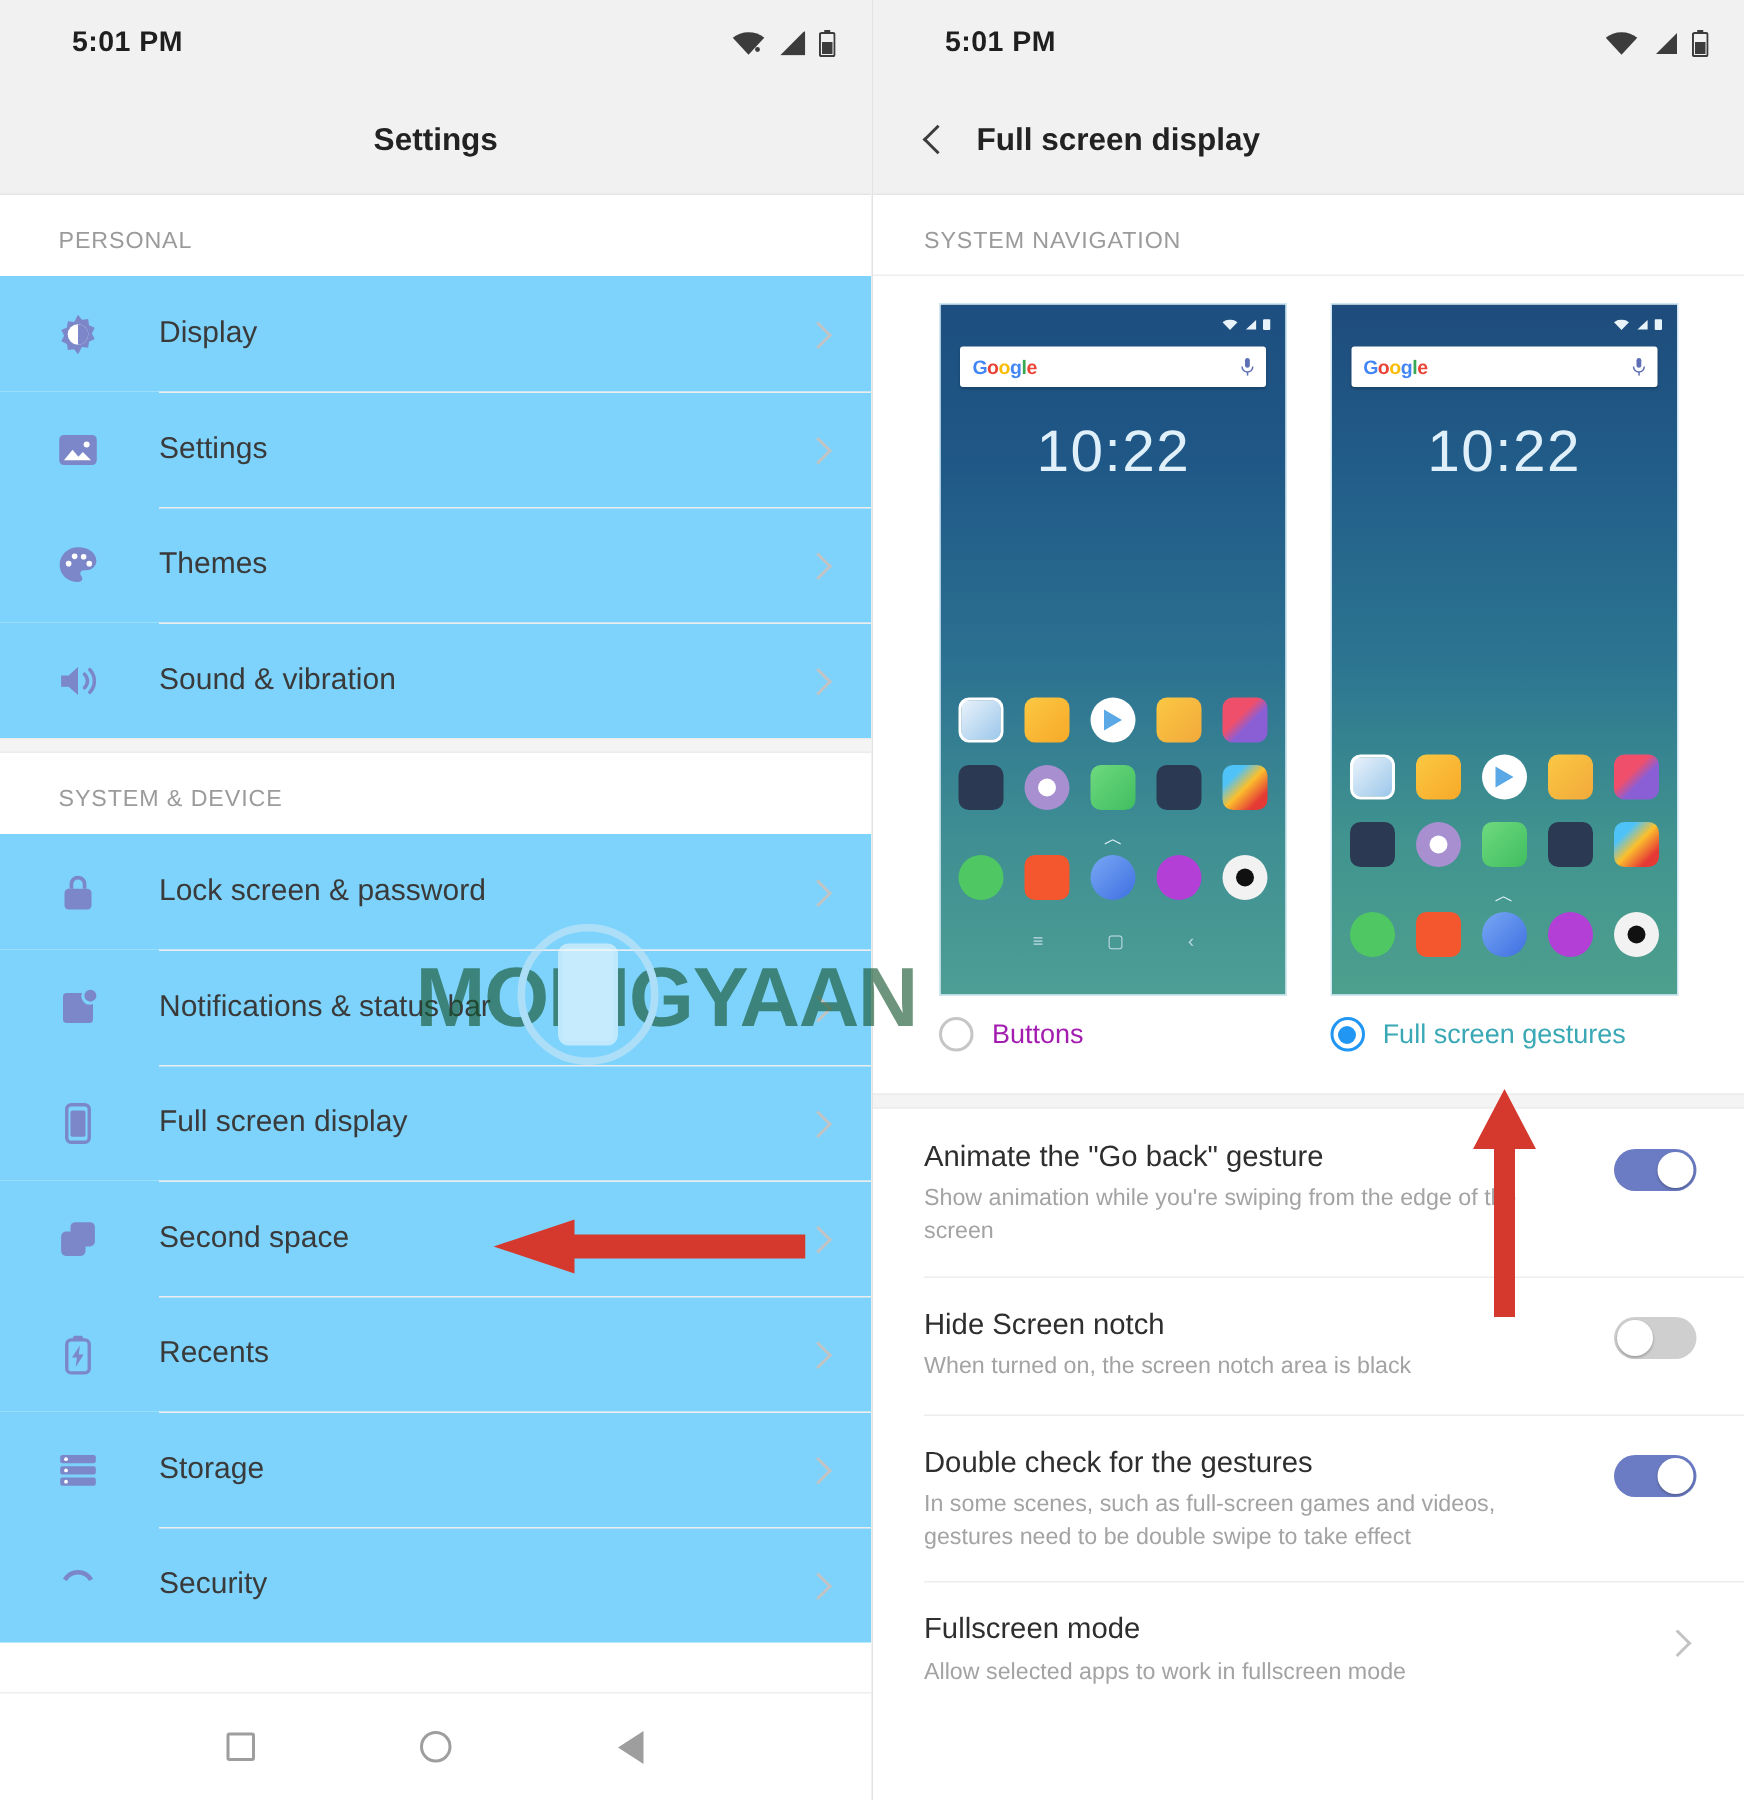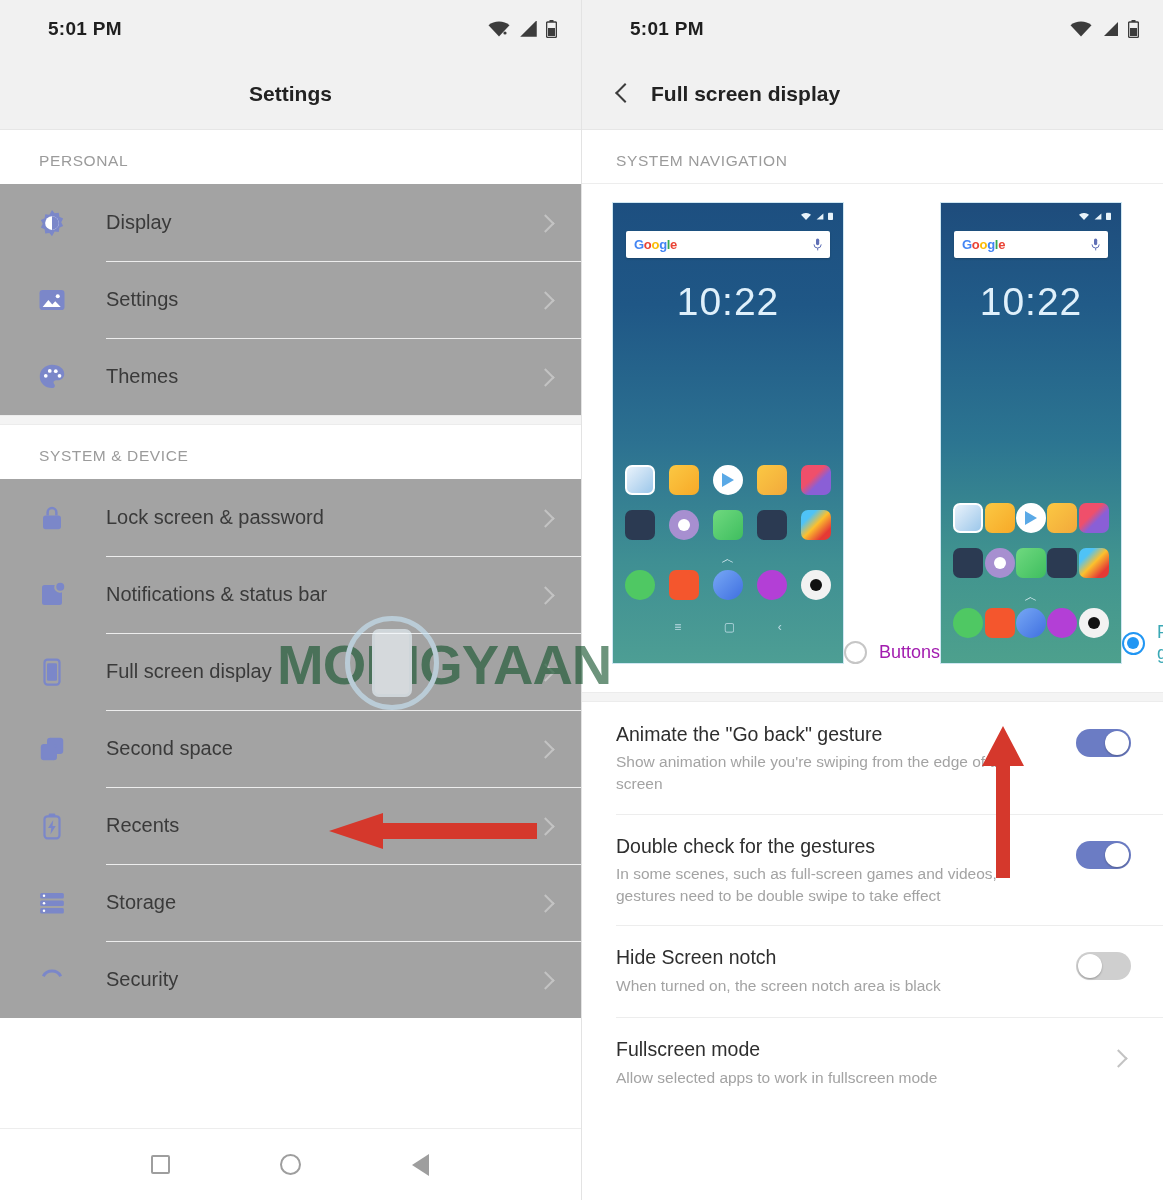--- a/index.html
+++ b/index.html
@@ -48,21 +48,21 @@
 
   
   .list-scroll { position: relative; height: 1070px; background: #fff; }
   .section-label {
     font-size: 15.5px; color: #9b9b9b; letter-spacing: .6px;
     padding: 22px 0 14px 39px; background: #fff;
   }
   .section-gap { height: 10px; background: #f4f4f4; border-top:1px solid #ececec; border-bottom:1px solid #ececec;}
   .row {
     display: flex; align-items: center; height: 77px;
-    padding-left: 37px; padding-right: 24px; background: #a3a3a3;
+    padding-left: 37px; padding-right: 24px; background: #7dd3fc;
     position: relative; cursor: pointer;
   }
   .row + .row::before {
     content: ""; position: absolute; left: 106px; right: 0; top: 0;
     height: 1px; background: #ededed;
   }
   .row-icon { width: 36px; flex: none; display: flex; align-items: center; justify-content: flex-start; }
   .row-icon svg { display: block; }
   .row-label { flex: 1; font-size: 20px; color: #3a3a3a; padding-left: 33px; }
   .row-chev { width: 22px; flex: none; position: relative; height: 22px; }
@@ -89,21 +89,21 @@
     border-right: 17px solid #9e9e9e;
   }
 
   
   .rp-body { background: #fff; height: 1070px; position: relative; }
   .rp-section-label {
     font-size: 15.5px; color: #9b9b9b; letter-spacing: .6px;
     padding: 22px 0 13px 34px; border-bottom: 1px solid #ededed;
   }
   .previews { display: flex; justify-content: space-around; padding: 18px 30px 0 30px; }
-  .preview-col { display: flex; flex-direction: row; align-items: flex-end; }
+  .preview-col { display: flex; flex-direction: column; align-items: flex-start; }
   .phone-prev {
     width: 232px; height: 462px; position: relative; overflow: hidden;
     background: linear-gradient(180deg,#1d4f80 0%,#1f5786 22%,#2c7191 52%,#3f8f93 78%,#4d9e94 100%);
     border: 1px solid #cfe7f2;
   }
   .phone-prev.teal {
     background: linear-gradient(180deg,#1e4c7c 0%,#215b88 22%,#2c7591 52%,#41948f 78%,#4da08d 100%);
   }
   .pp-status { display: flex; justify-content: flex-end; align-items: center; gap: 4px; padding: 9px 10px 0 0; }
   .pp-search {
@@ -265,20 +265,31 @@
               <circle cx="7" cy="11" r="1.5" fill="#fff"></circle>
               <circle cx="10.2" cy="7.1" r="1.5" fill="#fff"></circle>
               <circle cx="15" cy="7.3" r="1.5" fill="#fff"></circle>
               <circle cx="18" cy="11" r="1.5" fill="#fff"></circle>
             </svg>
         </span>
         <span class="row-label">Themes</span>
         <span class="row-chev"></span>
       </div>
 
+      <div class="row">
+        <span class="row-icon">
+          <svg width="30" height="30" viewBox="0 0 24 24" fill="#7b87c9">
+              <path d="M3 9v6h4l5 4.5V4.5L7 9z"></path>
+              <path d="M15.5 8.4a5 5 0 010 7.2" stroke="#7b87c9" stroke-width="1.9" fill="none" stroke-linecap="round"></path>
+              <path d="M18.3 6a8.6 8.6 0 010 12" stroke="#7b87c9" stroke-width="1.9" fill="none" stroke-linecap="round"></path>
+            </svg>
+        </span>
+        <span class="row-label">Sound &amp; vibration</span>
+        <span class="row-chev"></span>
+      </div>
 
       <div class="section-gap"></div>
 
       <div class="section-label">SYSTEM &amp; DEVICE</div>
 
       <div class="row">
         <span class="row-icon">
           <svg width="30" height="30" viewBox="0 0 24 24" fill="#7b87c9">
               <path d="M7.5 10V7.5a4.5 4.5 0 019 0V10h-2V7.5a2.5 2.5 0 00-5 0V10z"></path>
               <rect x="4.8" y="10" width="14.4" height="11" rx="2.2"></rect>
@@ -541,32 +552,32 @@
       <div class="opt-row">
         <div class="opt-text">
           <div class="opt-title">Animate the "Go back" gesture</div>
           <div class="opt-sub">Show animation while you're swiping from the edge of the screen</div>
         </div>
         <span class="toggle"></span>
       </div>
 
       <div class="opt-row">
         <div class="opt-text">
+          <div class="opt-title">Hide Screen notch</div>
+          <div class="opt-sub">When turned on, the screen notch area is black</div>
+        </div>
+        <span class="toggle off"></span>
+      </div>
+
+      <div class="opt-row">
+        <div class="opt-text">
           <div class="opt-title">Double check for the gestures</div>
           <div class="opt-sub">In some scenes, such as full-screen games and videos, gestures need to be double swipe to take effect</div>
         </div>
         <span class="toggle"></span>
-      </div>
-
-      <div class="opt-row">
-        <div class="opt-text">
-          <div class="opt-title">Hide Screen notch</div>
-          <div class="opt-sub">When turned on, the screen notch area is black</div>
-        </div>
-        <span class="toggle off"></span>
       </div>
 
       <div class="opt-row">
         <div class="opt-text">
           <div class="opt-title">Fullscreen mode</div>
           <div class="opt-sub">Allow selected apps to work in fullscreen mode</div>
         </div>
         <span class="opt-chev"></span>
       </div>
 

